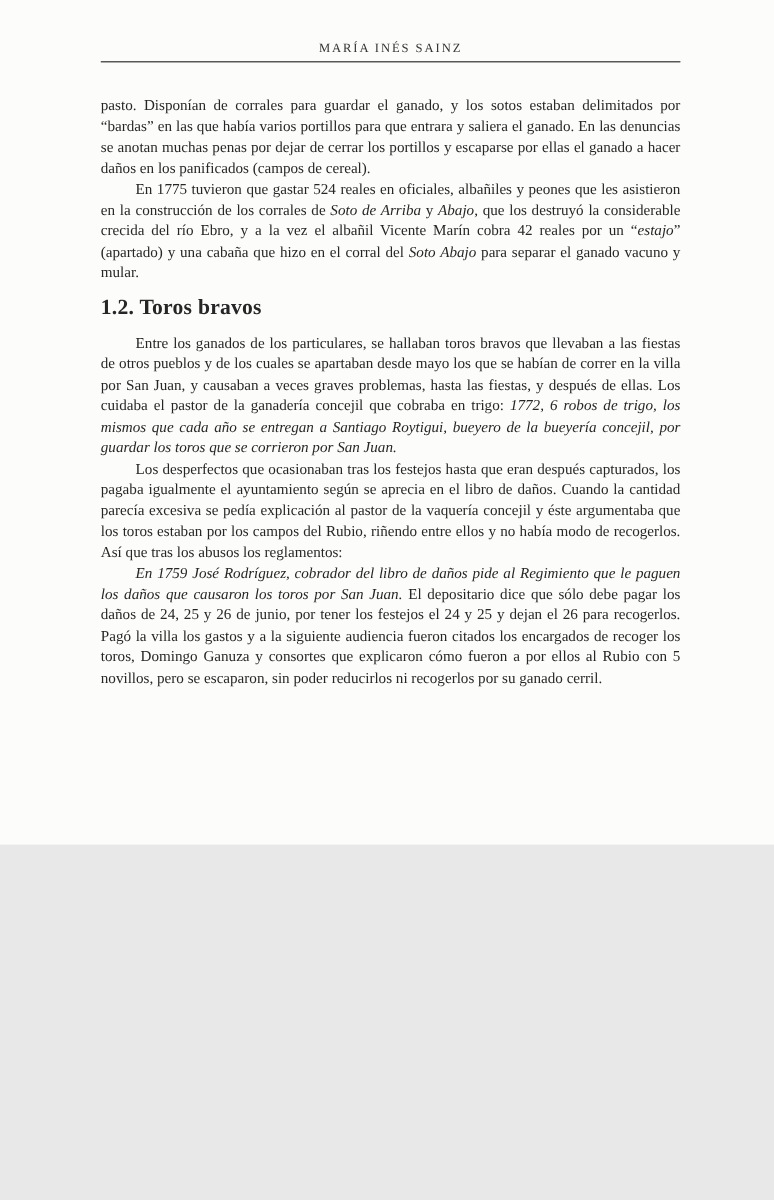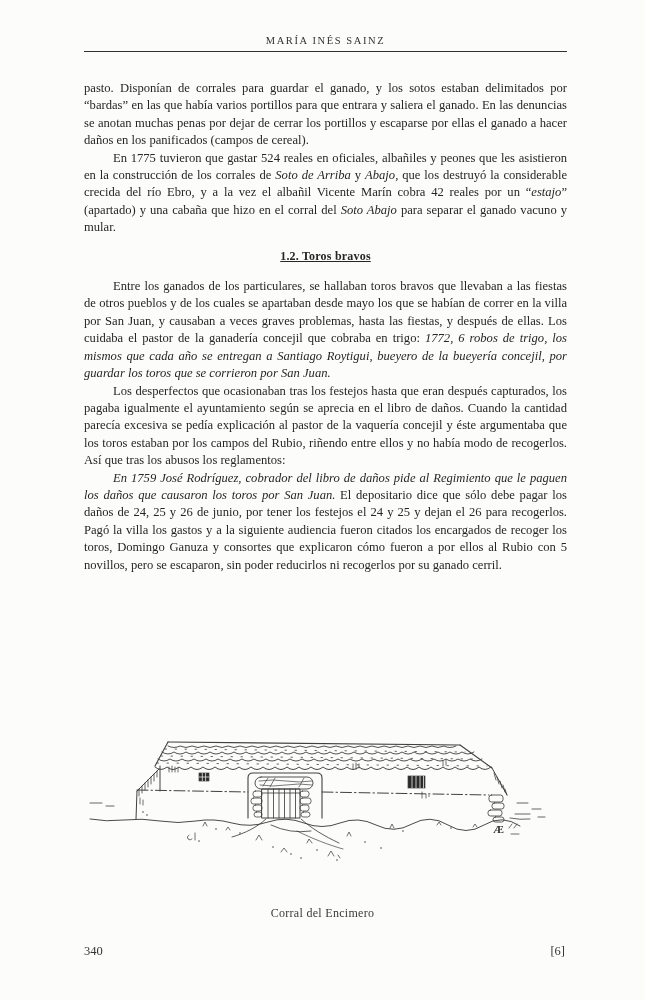--- a/index.html
+++ b/index.html
@@ -1,39 +1,39 @@
 <!DOCTYPE html>
 <html lang="es"><head>
 <meta charset="utf-8">
 <style>
   html,body{margin:0;padding:0;background:#e8e8e8;}
   .page{
-    position:relative;width:645px;height:1000px;margin:0 auto;
+    position:relative;width:645px;height:704px;margin:0 auto;
     background:#fcfcfa;color:#262626;
     font-family:"Liberation Serif","DejaVu Serif",serif;
     overflow:hidden;
   }
   .running-header{
     position:absolute;top:35px;left:84px;width:483px;
     text-align:center;font-size:10.5px;letter-spacing:1.6px;color:#333;
   }
   .header-rule{
     position:absolute;top:51px;left:84px;width:483px;height:0;
     border-top:1.4px solid #303030;
   }
   .body-text{
     position:absolute;top:80px;left:84px;width:483px;
     font-size:12.6px;line-height:17.4px;text-align:justify;
   }
   .body-text p{margin:0;}
   .body-text p.indent{text-indent:29px;}
   .body-text em{font-style:italic;margin-top:19px;}
   .body-text h2{
-    font-size:12px;font-weight:bold;margin:11px 0 13px 0;
-    text-align:center;letter-spacing:.2px;text-decoration:underline;
+    font-size:18px;font-weight:bold;margin:11px 0 13px 0;
+    text-align:left;letter-spacing:.2px;
   }
   .figure-wrap{position:absolute;top:730px;left:85px;width:490px;height:140px;}
   .figure-wrap svg{display:block;width:490px;height:140px;}
   .figure-caption{
     position:absolute;top:906px;left:0;width:645px;
     text-align:center;font-size:12px;color:#3a3a3a;letter-spacing:.3px;
   }
   .page-footer-left{
     position:absolute;top:944px;left:84px;font-size:12.5px;color:#333;
   }

